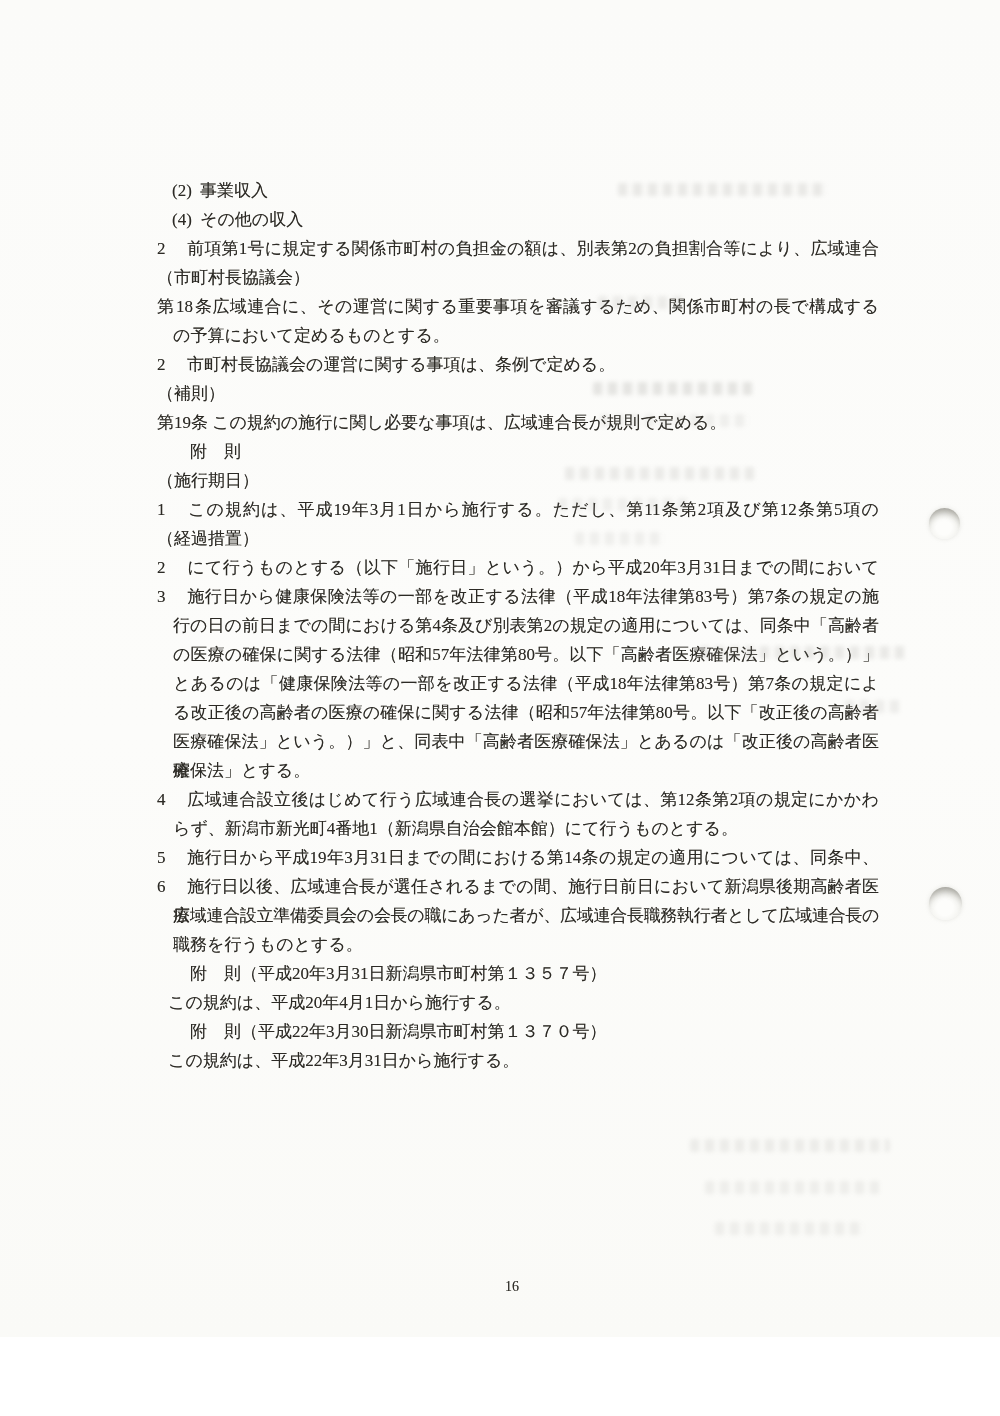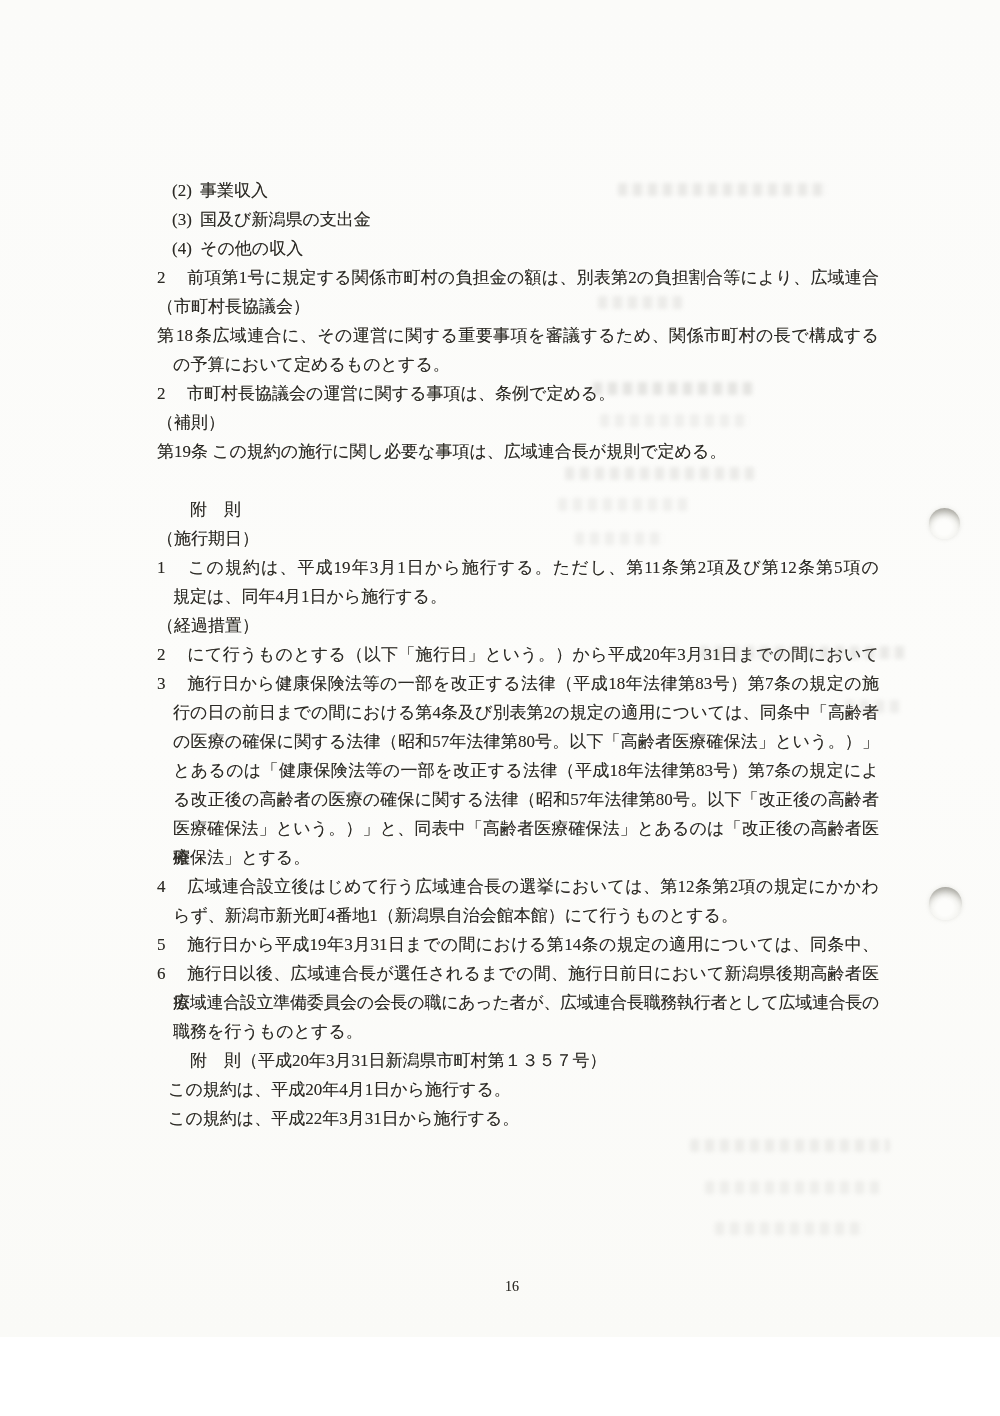--- a/index.html
+++ b/index.html
@@ -23,21 +23,21 @@
   .item{padding-left:15px;}
   .item .mk{width:28px;}
   .num{padding-left:16px;text-indent:-16px;}
   .num .mk{width:30px;}
   .art{padding-left:16px;text-indent:-16px;}
   .art .mk{width:55px;}
   .cont{padding-left:16px;}
   .hdr{padding-left:0;}
   .fsk{padding-left:33px;}
   .plain{padding-left:11px;}
-  .gap{margin-top:29px;}
+  .gap{}
   .pageno{
     position:absolute;left:0;top:1272px;width:1000px;height:29px;
     text-align:center;font-size:14px;line-height:29px;
     text-shadow:0 0 .6px rgba(60,58,50,.45);
     margin-left:12px;
   }
   
   .hole{
     position:absolute;border-radius:50%;
     background:radial-gradient(circle at 48% 62%, #fdfdfb 30%, #f2f2ee 62%, #e6e6e1 88%, rgba(230,230,225,0) 100%);
@@ -64,50 +64,49 @@
   .b11{left:705px;top:1181px;width:175px;opacity:.11;}
   .b12{left:715px;top:1222px;width:150px;opacity:.11;}
 </style>
 </head>
 <body>
 
 <div class="page">
 
   <div class="doc">
     <div class="ln item"><span class="mk">(2)</span><span>事業収入</span></div>
-    <div class="ln item"><span class="mk">(3)</span><span>国及び新潟県の支出金</span></div>
     <div class="ln item"><span class="mk">(4)</span><span>その他の収入</span></div>
     <div class="ln num j"><span class="mk">2</span><span>前項第1号に規定する関係市町村の負担金の額は、別表第2の負担割合等により、広域連合</span></div>
     <div class="ln hdr"><span>（市町村長協議会）</span></div>
     <div class="ln art j"><span class="mk">第18条</span><span>広域連合に、その運営に関する重要事項を審議するため、関係市町村の長で構成する</span></div>
     <div class="ln cont"><span>の予算において定めるものとする。</span></div>
     <div class="ln num"><span class="mk">2</span><span>市町村長協議会の運営に関する事項は、条例で定める。</span></div>
     <div class="ln hdr"><span>（補則）</span></div>
     <div class="ln art"><span class="mk">第19条</span><span>この規約の施行に関し必要な事項は、広域連合長が規則で定める。</span></div>
     <div class="ln fsk gap"><span>附　則</span></div>
     <div class="ln hdr"><span>（施行期日）</span></div>
     <div class="ln num j"><span class="mk">1</span><span>この規約は、平成19年3月1日から施行する。ただし、第11条第2項及び第12条第5項の</span></div>
-    <div class="ln cont"><span>規定は、同年4月1日から施行する。</span></div>
     <div class="ln hdr"><span>（経過措置）</span></div>
     <div class="ln num j"><span class="mk">2</span><span>にて行うものとする（以下「施行日」という。）から平成20年3月31日までの間において</span></div>
     <div class="ln num j"><span class="mk">3</span><span>施行日から健康保険法等の一部を改正する法律（平成18年法律第83号）第7条の規定の施</span></div>
     <div class="ln cont j"><span>行の日の前日までの間における第4条及び別表第2の規定の適用については、同条中「高齢者</span></div>
     <div class="ln cont j"><span>の医療の確保に関する法律（昭和57年法律第80号。以下「高齢者医療確保法」という。）」</span></div>
     <div class="ln cont j"><span>とあるのは「健康保険法等の一部を改正する法律（平成18年法律第83号）第7条の規定によ</span></div>
     <div class="ln cont j"><span>る改正後の高齢者の医療の確保に関する法律（昭和57年法律第80号。以下「改正後の高齢者</span></div>
     <div class="ln cont j"><span>医療確保法」という。）」と、同表中「高齢者医療確保法」とあるのは「改正後の高齢者医療</span></div>
     <div class="ln cont"><span>確保法」とする。</span></div>
     <div class="ln num j"><span class="mk">4</span><span>広域連合設立後はじめて行う広域連合長の選挙においては、第12条第2項の規定にかかわ</span></div>
     <div class="ln cont"><span>らず、新潟市新光町4番地1（新潟県自治会館本館）にて行うものとする。</span></div>
     <div class="ln num j"><span class="mk">5</span><span>施行日から平成19年3月31日までの間における第14条の規定の適用については、同条中、</span></div>
     <div class="ln num j"><span class="mk">6</span><span>施行日以後、広域連合長が選任されるまでの間、施行日前日において新潟県後期高齢者医療</span></div>
     <div class="ln cont j t"><span>広域連合設立準備委員会の会長の職にあった者が、広域連合長職務執行者として広域連合長の</span></div>
     <div class="ln cont"><span>職務を行うものとする。</span></div>
     <div class="ln fsk"><span>附　則（平成20年3月31日新潟県市町村第１３５７号）</span></div>
     <div class="ln plain"><span>この規約は、平成20年4月1日から施行する。</span></div>
+    <div class="ln fsk"><span>附　則（平成22年3月30日新潟県市町村第１３７０号）</span></div>
     <div class="ln plain"><span>この規約は、平成22年3月31日から施行する。</span></div>
   </div>
 
   <div class="pageno">16</div>
 
   <div class="hole hole1"></div>
   <div class="hole hole2"></div>
 
   <div class="bleed b1"></div>
   <div class="bleed b2"></div>

